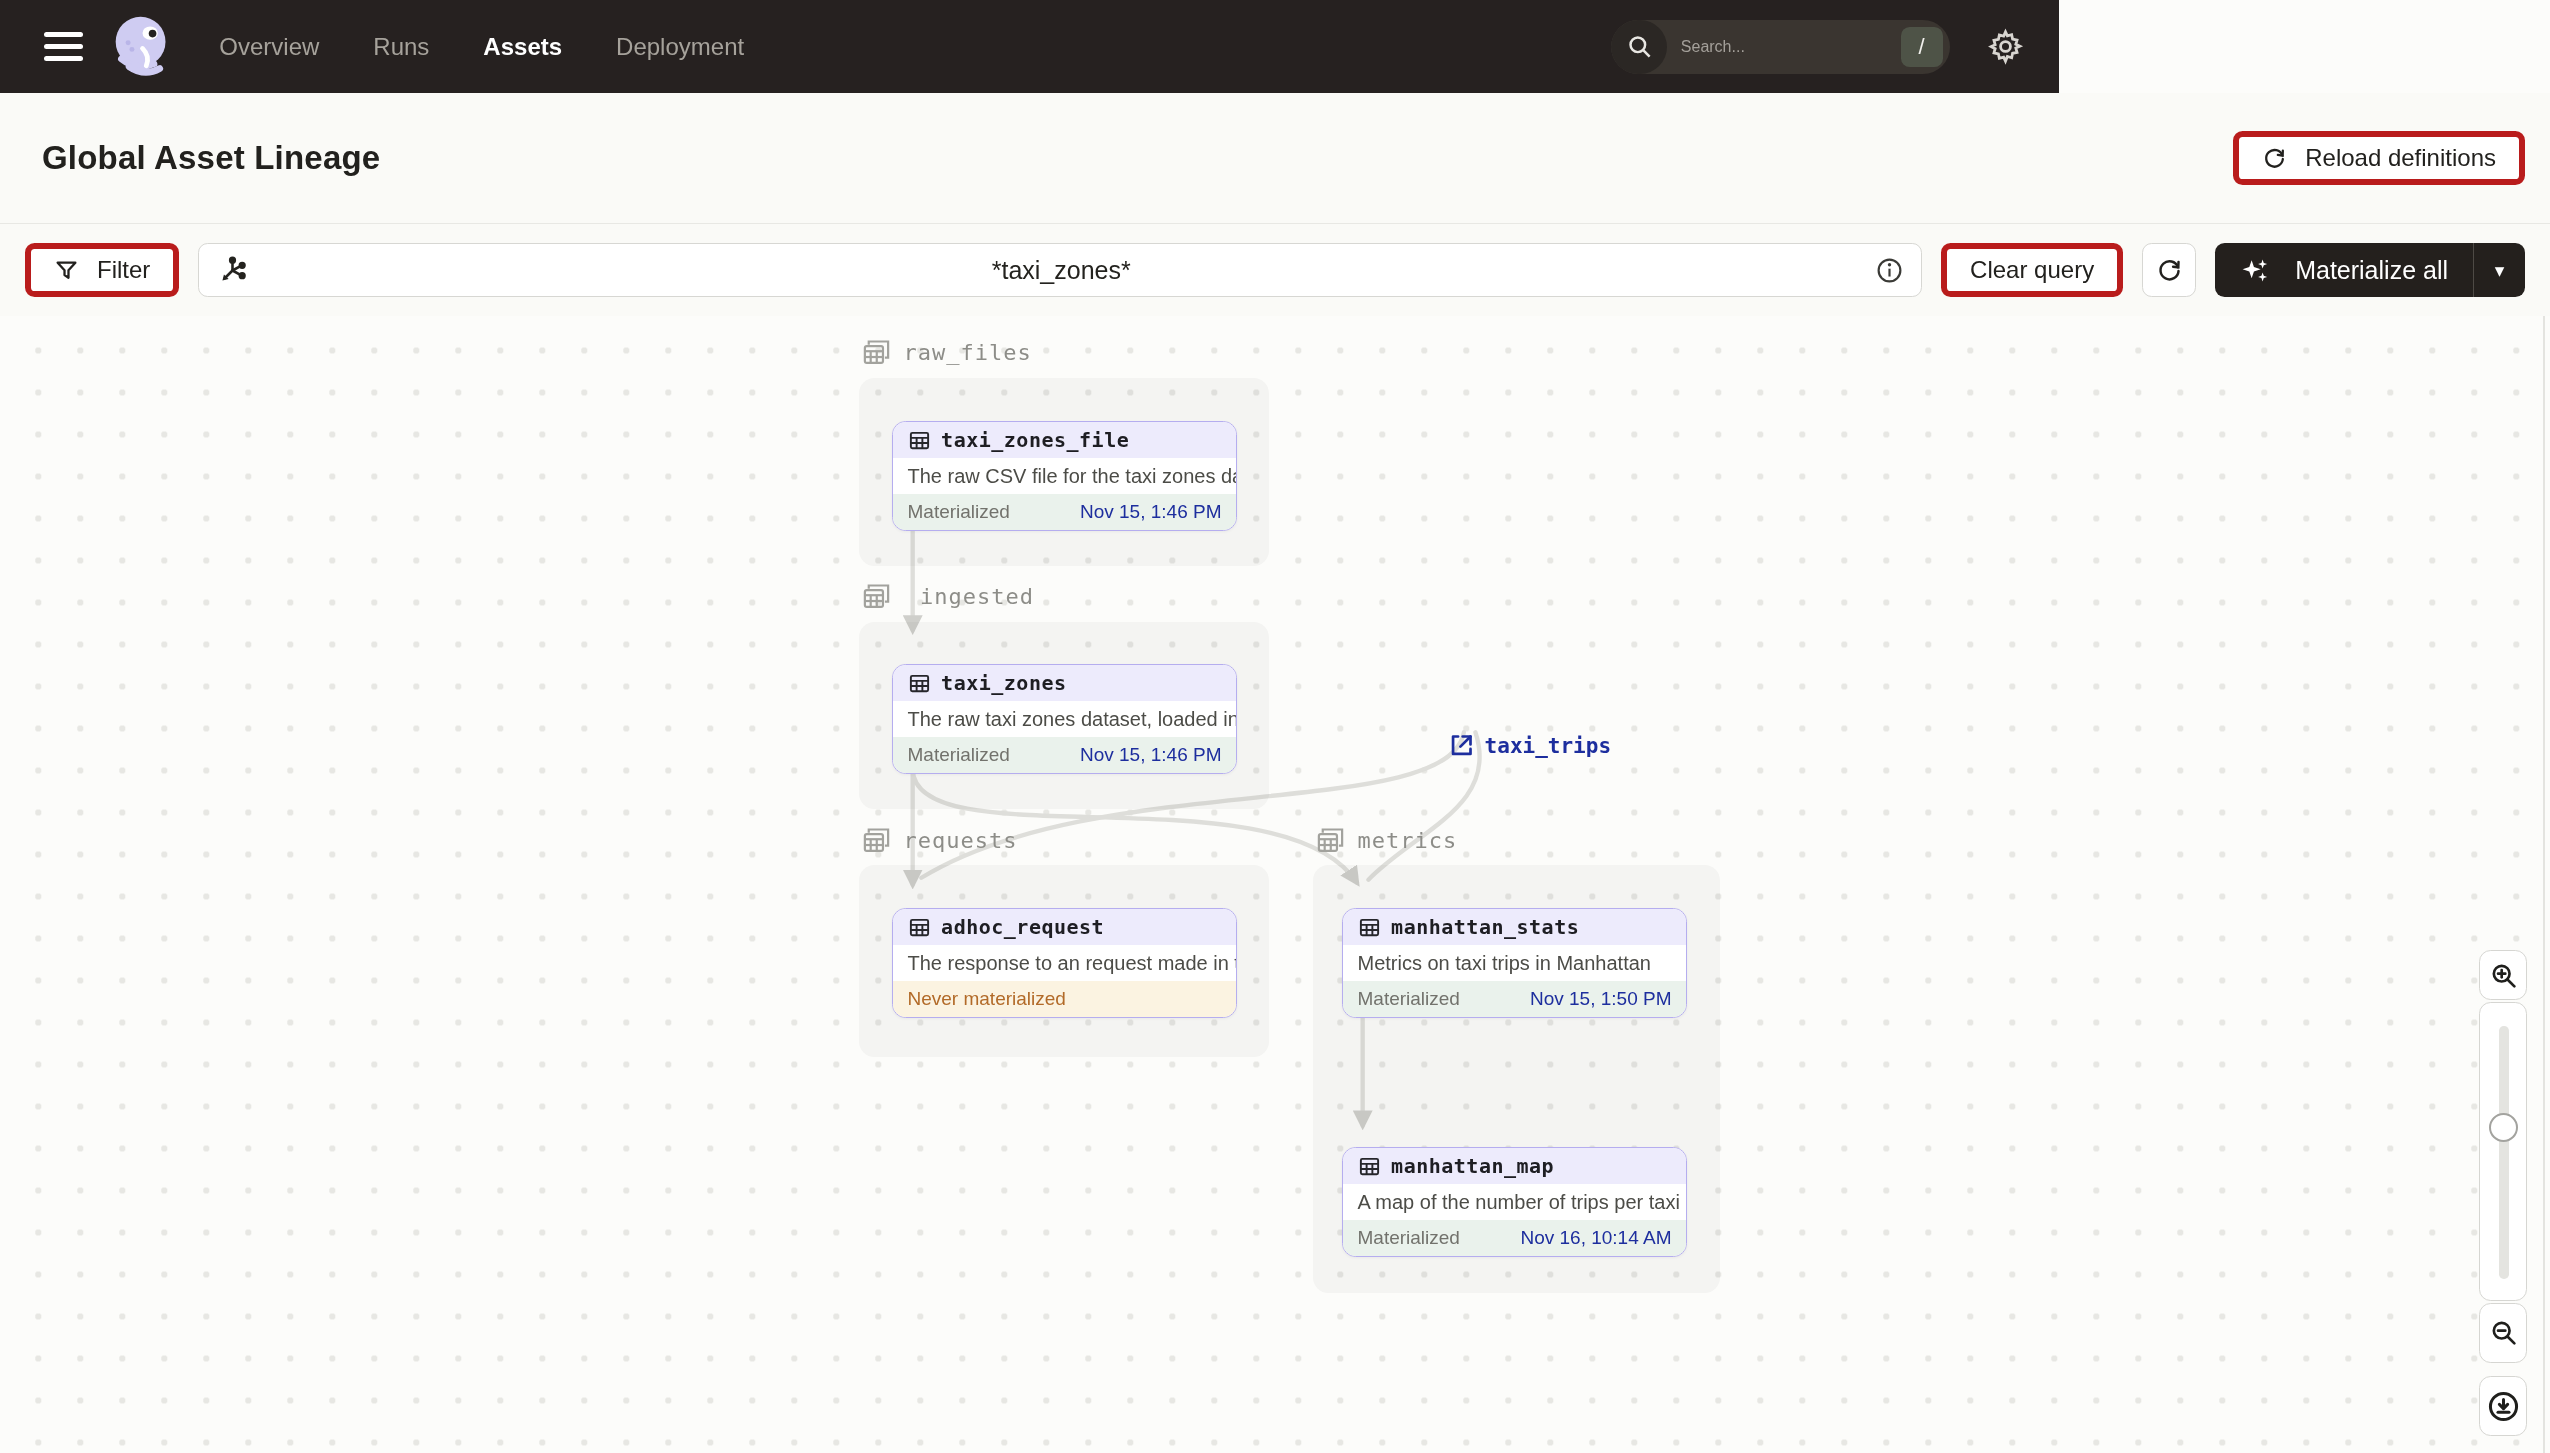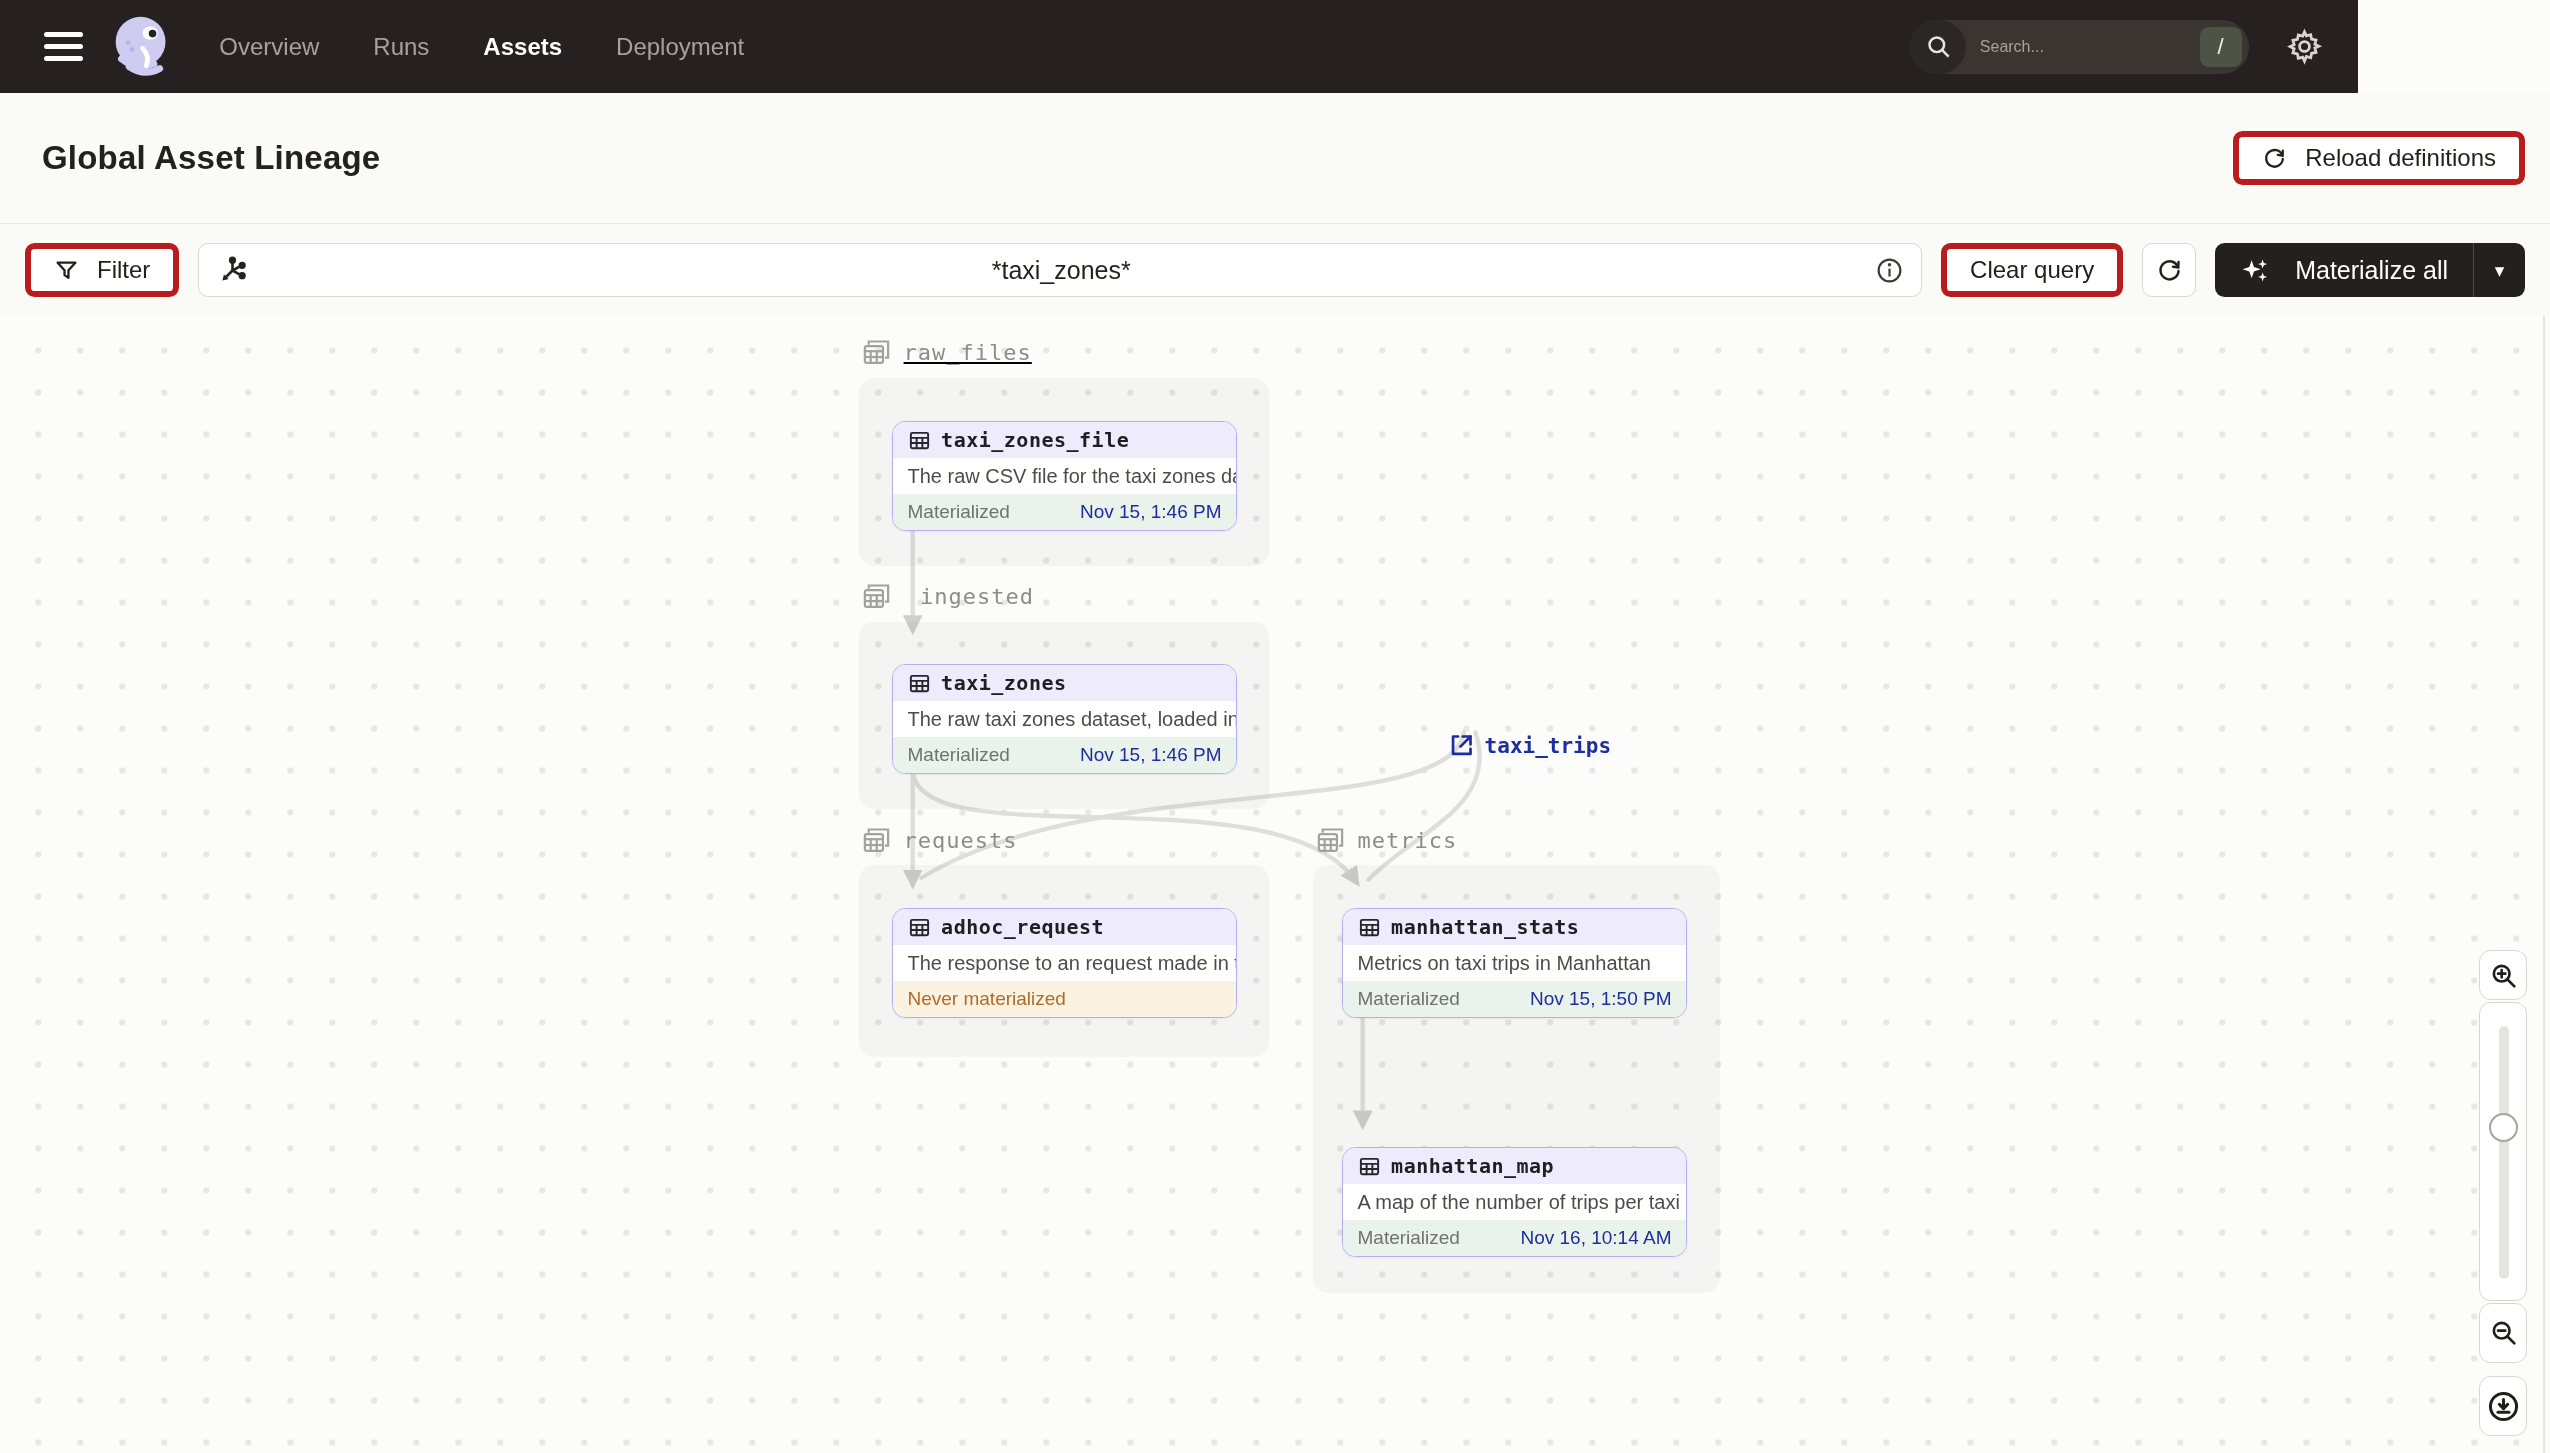--- a/index.html
+++ b/index.html
@@ -1,20 +1,20 @@
 <!DOCTYPE html>
 <html><head>
 <meta charset="utf-8">
 <style>
   * { margin:0; padding:0; box-sizing:border-box; }
   html,body { width:2550px; height:1453px; overflow:hidden;
     font-family:"Liberation Sans", sans-serif; background:#FCFCFA; }
 
   
-  .topbar { position:absolute; left:0; top:0; width:2358px; height:93px;
+  .topbar { position:absolute; left:0; top:0; width:2059px; height:93px;
     background:#262120; display:flex; align-items:center; padding:0 27px; }
   .hamburger { width:39px; height:29px; display:flex; flex-direction:column;
     justify-content:space-between; margin:0 25px 0 17.3px; cursor:pointer; }
   .hamburger span { display:block; height:4.8px; border-radius:2.9px; background:#FFFFFF; }
   .logo { width:69px; height:69px; margin-right:42px; }
   .nav { display:flex; gap:54px; align-items:center; }
   .nav-item { font-size:24px; color:#A6A29B; font-weight:500; cursor:pointer; }
   .nav-item.active { color:#FFFFFF; font-weight:700; }
   .topbar-spacer { flex:1; }
   .search-pill { width:339px; height:54px; border-radius:27px; background:#3A3530;
@@ -223,21 +223,21 @@
       <path d="M1531,432 C1556,508 1470,534 1420,585"></path>
       <path d="M1414,724 L1414,840" marker-end="url(#arrow)"></path>
     </g>
   </svg>
 
   <div class="group-box" style="left:859px; top:62px; width:410px; height:188px;"></div>
   <div class="group-box" style="left:859px; top:306px; width:410px; height:187px;"></div>
   <div class="group-box" style="left:859px; top:549px; width:410px; height:192px;"></div>
   <div class="group-box" style="left:1313px; top:549px; width:407px; height:428px;"></div>
 
-  <div class="group-label" style="left:861px; top:21px;text-decoration:underline;">
+  <div class="group-label" style="left:861px; top:21px;">
     <svg width="31" height="31" viewBox="0 0 24 24" fill="none" stroke="#A2A29D" stroke-width="1.7">
       <path d="M6 6 V3.5 H21 V16 H18.5"></path>
         <rect x="3" y="7" width="14" height="13" rx="1.5"></rect>
       <line x1="3" y1="11" x2="17" y2="11"></line>
         <line x1="7.5" y1="11" x2="7.5" y2="20"></line>
         <line x1="12.2" y1="11" x2="12.2" y2="20"></line>
         <line x1="3" y1="15.5" x2="17" y2="15.5"></line>
     </svg>
     <span class="gname">raw_files</span>
   </div>

